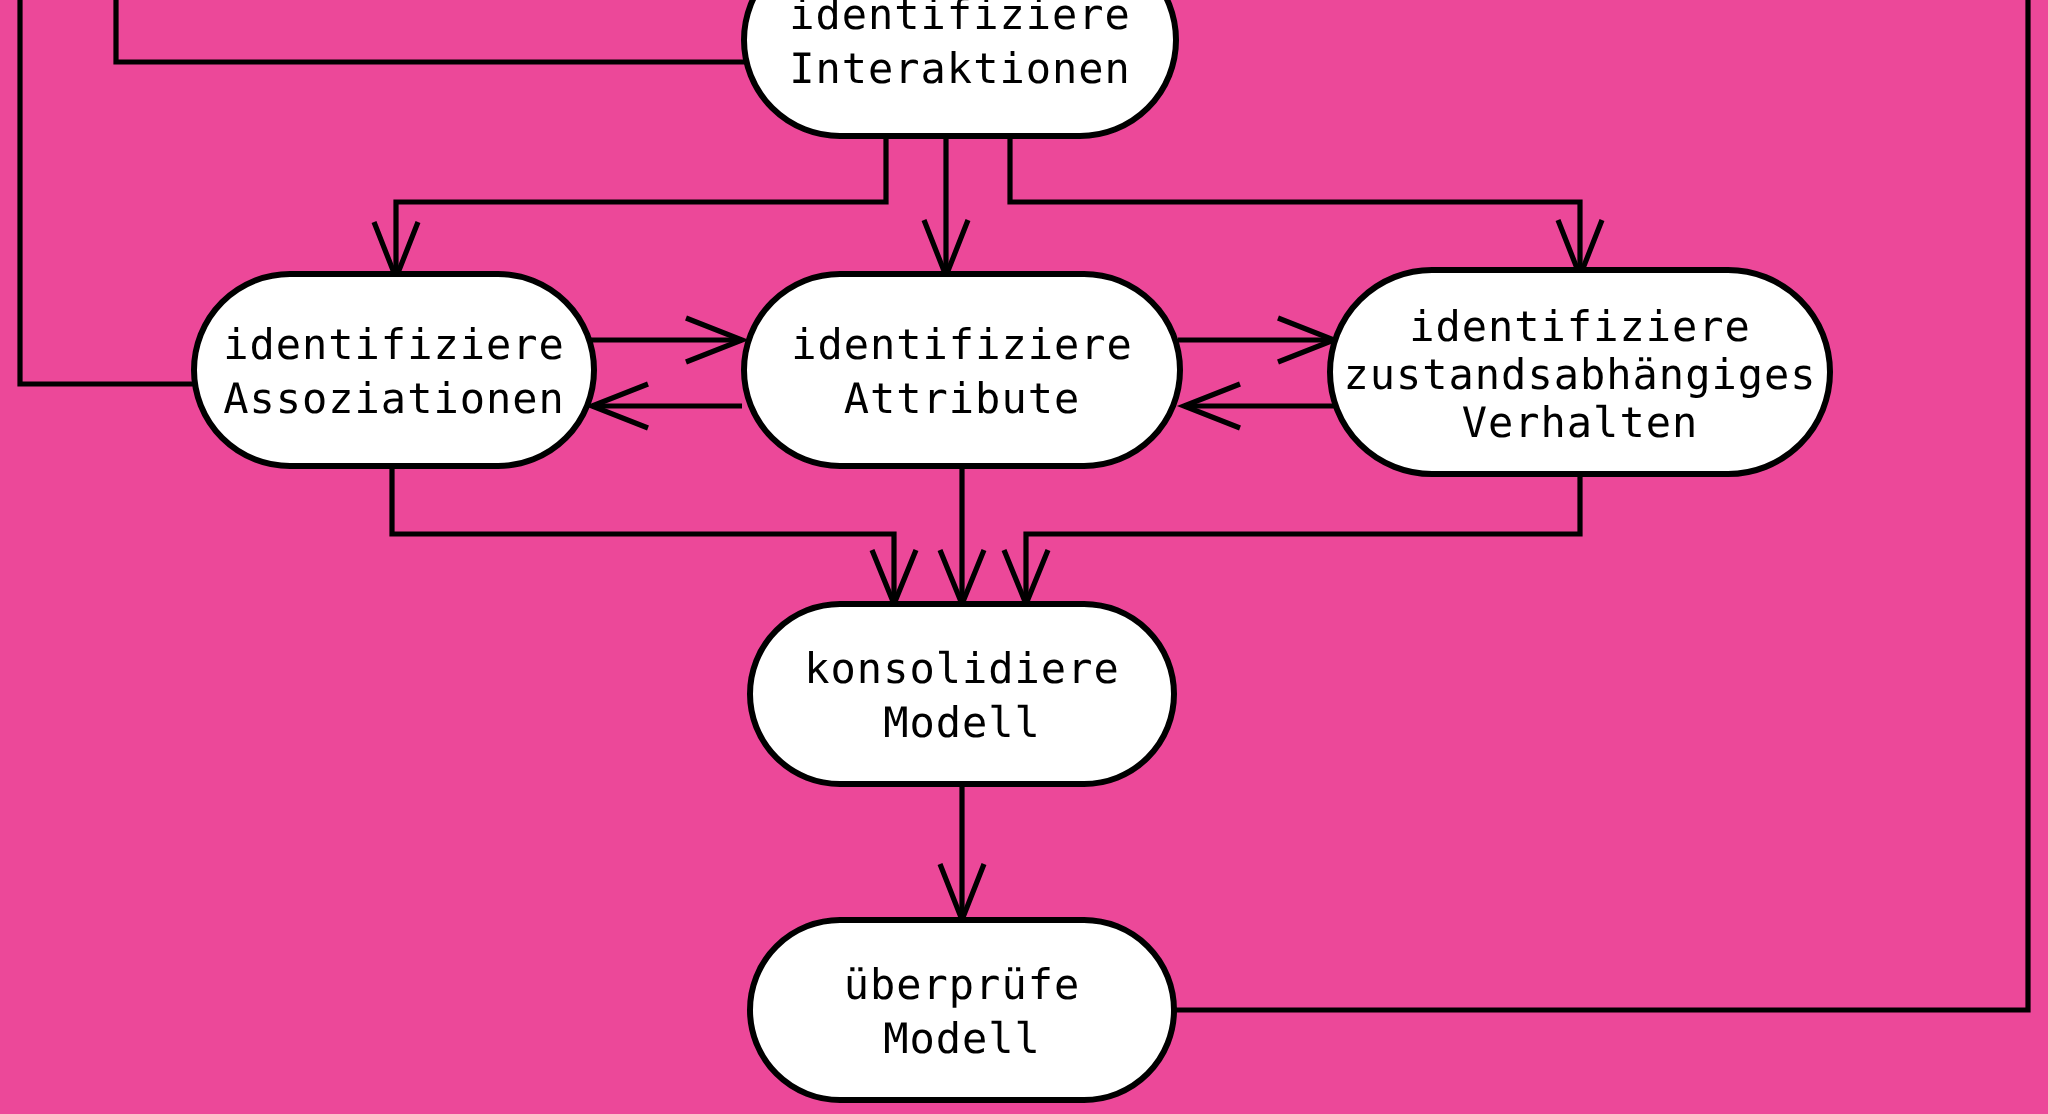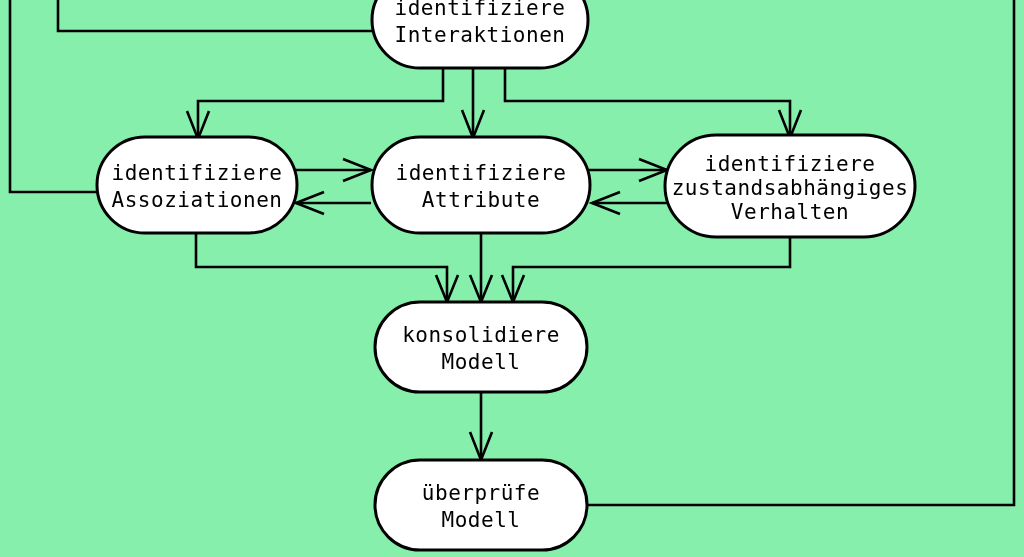--- a/index.html
+++ b/index.html
@@ -4,21 +4,21 @@
 <style>
   html, body {
     margin: 0;
     padding: 0;
     background: #ffffff;
   }
   #diagram-root {
     position: relative;
     width: 1024px;
     height: 557px;
-    background: #86efac;
+    background: #ec4899;
     overflow: hidden;
     font-family: "DejaVu Sans Mono", "Liberation Mono", monospace;
   }
   svg.flow {
     display: block;
     width: 1024px;
     height: 557px;
   }
   .node-shape {
     fill: #ffffff;

